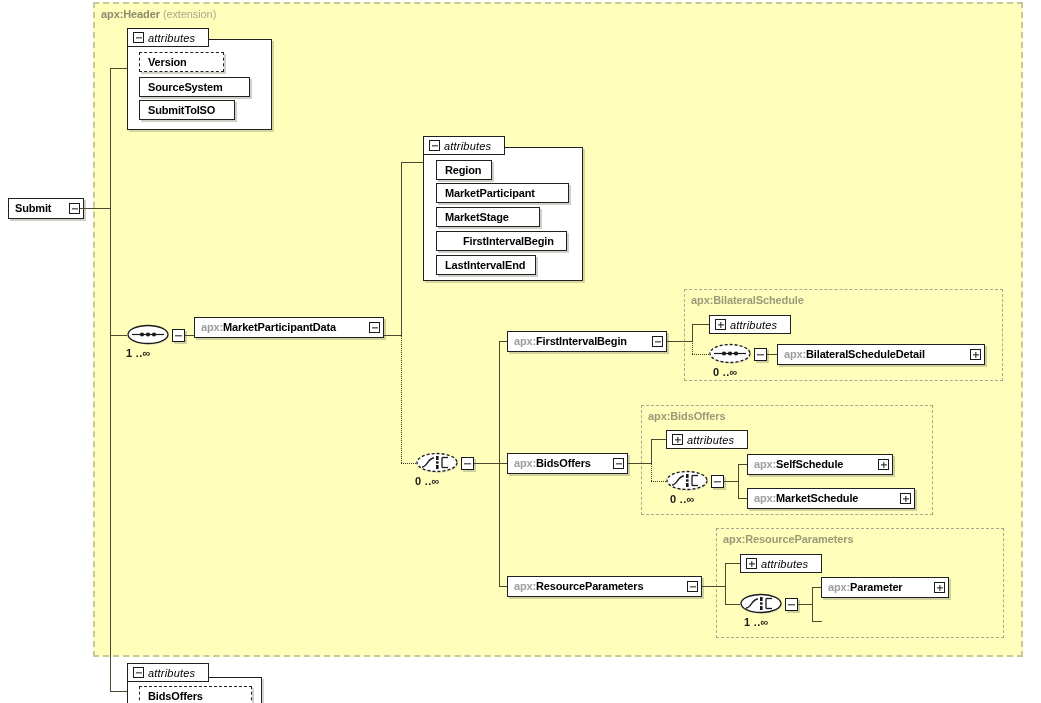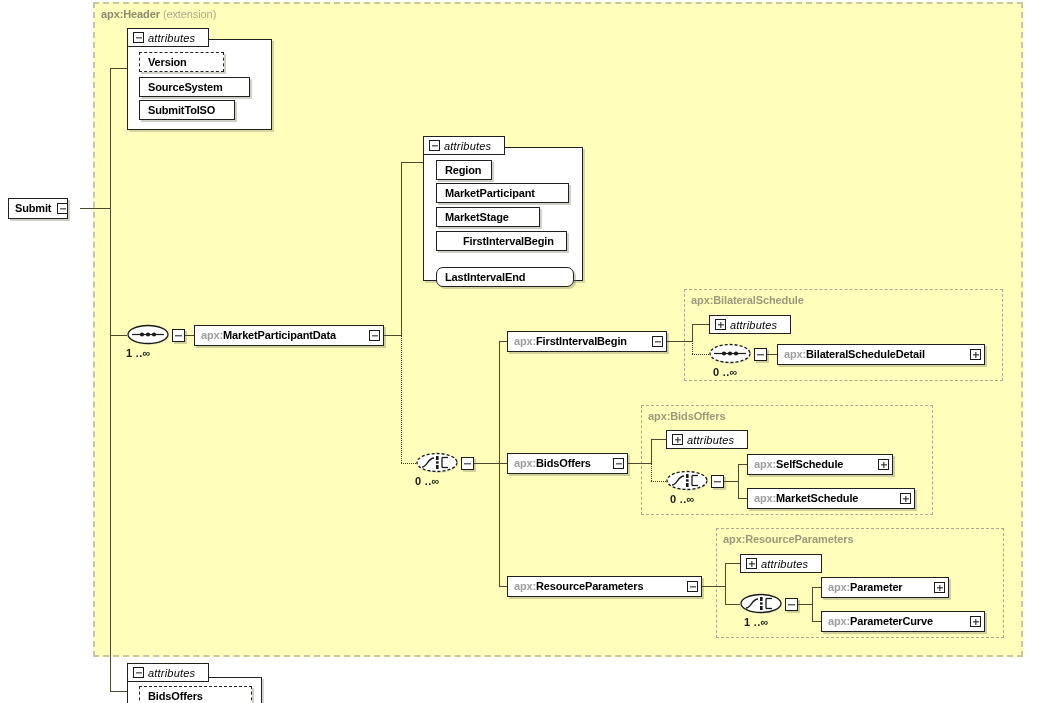--- a/index.html
+++ b/index.html
@@ -212,21 +212,21 @@
 <body>
 
 <div id="canvas">
 
   <div class="ext-region" style="left:93px; top:2px; width:930px; height:655px;"></div>
   <div class="ext-label" style="left:101px; top:8px;">
     <span>apx:Header</span>
     <span class="soft">(extension)</span>
   </div>
 
-  <div class="node" style="left:8px; top:198px; width:60px;">
+  <div class="node" style="left:8px; top:198px; width:76px;">
     <span class="nlabel">Submit</span>
     <span class="toggle"></span>
   </div>
 
   <div class="line h" style="left:80px; top:208px; width:31px;"></div>
 
   <div class="line v" style="left:110px; top:68px; height:623px;"></div>
 
   <div class="line h" style="left:110px; top:68px; width:24px;"></div>
 
@@ -257,21 +257,21 @@
       <circle cx="15" cy="11.5" r="2.1" fill="#1a1a1a"></circle>
       <circle cx="21" cy="11.5" r="2.1" fill="#1a1a1a"></circle>
       <circle cx="27" cy="11.5" r="2.1" fill="#1a1a1a"></circle>
     </svg>
   </div>
   <div class="toggle-float" style="left:172px; top:329px;"></div>
   <div class="occurs" style="left:126px; top:347px;">1 ..∞</div>
 
   <div class="line h" style="left:185px; top:335px; width:9px;"></div>
 
-  <div class="node" style="left:194px; top:325px; width:190px;">
+  <div class="node" style="left:194px; top:317px; width:190px;">
     <span class="nlabel"><span class="ns">apx:</span><span>MarketParticipantData</span></span>
     <span class="toggle"></span>
   </div>
 
   <div class="line h" style="left:384px; top:335px; width:18px;"></div>
 
   <div class="line v" style="left:401px; top:162px; height:174px;"></div>
   <div class="line h" style="left:401px; top:162px; width:22px;"></div>
 
   <div class="line dot-v" style="left:401px; top:335px; height:128px;"></div>
@@ -287,21 +287,21 @@
   </div>
   <div class="node attr" style="left:436px; top:183px; width:133px;">
     <span class="nlabel">MarketParticipant</span>
   </div>
   <div class="node attr" style="left:436px; top:207px; width:104px;">
     <span class="nlabel">MarketStage</span>
   </div>
   <div class="node attr" style="left:436px; top:231px; width:131px;padding-left:18px;">
     <span class="nlabel">FirstIntervalBegin</span>
   </div>
-  <div class="node attr" style="left:436px; top:267px; width:138px;border-radius:7px;">
+  <div class="node attr" style="left:436px; top:255px; width:100px;">
     <span class="nlabel">LastIntervalEnd</span>
   </div>
 
   <div class="compositor" style="left:416px; top:451px;">
     <svg width="46" height="24" viewBox="0 0 46 24">
       <ellipse cx="22" cy="13" rx="20" ry="9" fill="#d8d8c0" opacity="0.55"></ellipse>
       <ellipse cx="21" cy="11.5" rx="20" ry="9" fill="#ffffff" stroke="#1a1a1a" stroke-width="1.3" stroke-dasharray="3,2"></ellipse>
       <path d="M6 16 C11 16 12 7 18 7" fill="none" stroke="#1a1a1a" stroke-width="1.4"></path>
       <rect x="20" y="5" width="2.6" height="4" fill="#1a1a1a"></rect>
       <rect x="20" y="10.3" width="2.6" height="2.4" fill="#1a1a1a"></rect>
@@ -444,24 +444,20 @@
 
   <div class="line h" style="left:798px; top:604px; width:15px;"></div>
   <div class="line v" style="left:812px; top:587px; height:35px;"></div>
   <div class="line h" style="left:812px; top:587px; width:10px;"></div>
   <div class="line h" style="left:812px; top:621px; width:10px;"></div>
 
   <div class="node" style="left:821px; top:577px; width:128px;">
     <span class="nlabel"><span class="ns">apx:</span><span>Parameter</span></span>
     <span class="toggle plus"></span>
   </div>
-  <div class="node" style="left:821px; top:611px; width:164px;">
-    <span class="nlabel"><span class="ns">apx:</span><span>ParameterCurve</span></span>
-    <span class="toggle plus"></span>
-  </div>
 
   <div class="attr-panel" style="left:127px; top:677px; width:135px; height:40px;"></div>
   <div class="attrbox" style="left:127px; top:663px; width:82px;">
     <span class="toggle"></span>
     <span class="atext">attributes</span>
   </div>
   <div class="node attr dashed" style="left:139px; top:686px; width:113px;">
     <span class="nlabel">BidsOffers</span>
   </div>
 

